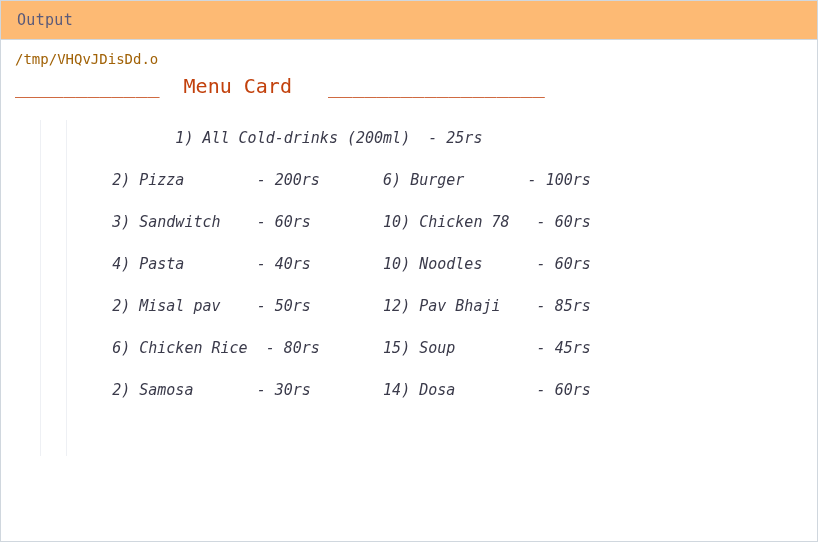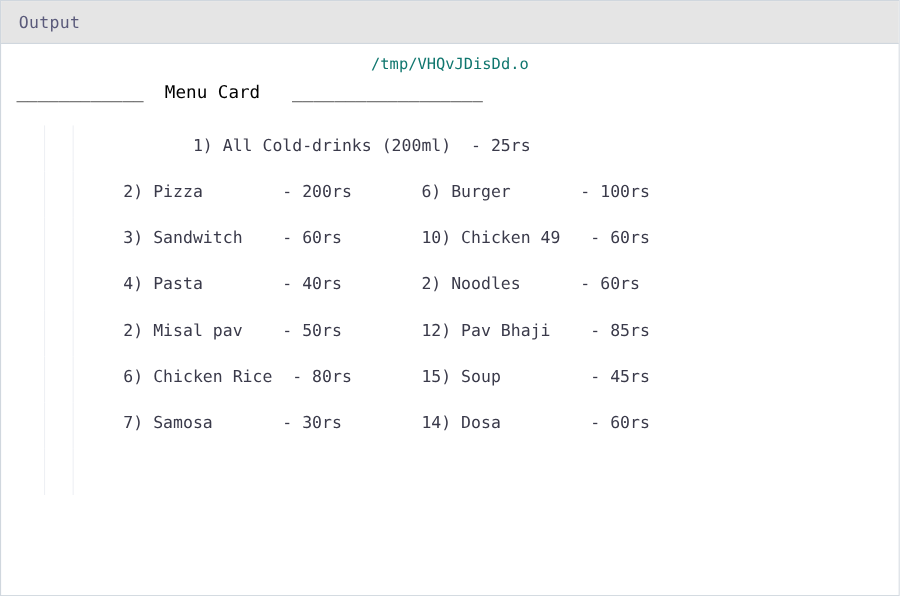--- a/index.html
+++ b/index.html
@@ -16,45 +16,44 @@
     .panel {
       border: 1px solid #d0d7de;
       background: #ffffff;
       height: 100%;
       display: flex;
       flex-direction: column;
     }
     .panel-header {
       padding: 10px 16px;
       border-bottom: 1px solid #d0d7de;
-      background: #e5e5e5;
+      background: #fdba74;
     }
     .panel-title {
       font-family: "Consolas", "Menlo", "Monaco", monospace;
       font-size: 15px;
       color: #5a5a7a;
       letter-spacing: 0.3px;
     }
     .panel-body {
       padding: 10px 14px 14px 14px;
       font-family: "Consolas", "Menlo", "Monaco", monospace;
       font-size: 15px;
       color: #3a3a4a;
       line-height: 1.35;
     }
     .filepath {
-      color: #0f766e;
+      color: #a16207;
       font-size: 14px;
       margin-bottom: 4px;
-      text-align: center;
     }
     .menu-title-line {
       white-space: pre;
-      color: #000000;
-      font-size: 16px;
+      color: #c2410c;
+      font-size: 20px;
       margin-bottom: 20px;
     }
     .row {
       display: flex;
       align-items: stretch;
       min-height: 42px;
     }
     .gutter {
       display: flex;
       align-items: stretch;
@@ -62,20 +61,21 @@
     .gutter-cell {
       width: 26px;
       border-right: 1px solid #eef0f4;
     }
     .line {
       white-space: pre;
       padding-top: 8px;
       padding-bottom: 4px;
       color: #3a3a4a;
       font-size: 15px;
+      font-style: italic;
     }
   </style>
 </head>
 <body>
 
 <div class="panel">
   <div class="panel-header">
     <div class="panel-title">Output</div>
   </div>
   <div class="panel-body">
@@ -96,49 +96,49 @@
             <div class="gutter-cell"></div>
             <div class="gutter-cell"></div>
           </div>
           <div class="line">     2) Pizza        - 200rs       6) Burger       - 100rs</div>
         </div>
         <div class="row">
           <div class="gutter">
             <div class="gutter-cell"></div>
             <div class="gutter-cell"></div>
           </div>
-          <div class="line">     3) Sandwitch    - 60rs        10) Chicken 49   - 60rs</div>
+          <div class="line">     3) Sandwitch    - 60rs        10) Chicken 78   - 60rs</div>
         </div>
         <div class="row">
           <div class="gutter">
             <div class="gutter-cell"></div>
             <div class="gutter-cell"></div>
           </div>
-          <div class="line">     4) Pasta        - 40rs        2) Noodles      - 60rs</div>
+          <div class="line">     4) Pasta        - 40rs        10) Noodles      - 60rs</div>
         </div>
         <div class="row">
           <div class="gutter">
             <div class="gutter-cell"></div>
             <div class="gutter-cell"></div>
           </div>
           <div class="line">     2) Misal pav    - 50rs        12) Pav Bhaji    - 85rs</div>
         </div>
         <div class="row">
           <div class="gutter">
             <div class="gutter-cell"></div>
             <div class="gutter-cell"></div>
           </div>
           <div class="line">     6) Chicken Rice  - 80rs       15) Soup         - 45rs</div>
         </div>
         <div class="row">
           <div class="gutter">
             <div class="gutter-cell"></div>
             <div class="gutter-cell"></div>
           </div>
-          <div class="line">     7) Samosa       - 30rs        14) Dosa         - 60rs</div>
+          <div class="line">     2) Samosa       - 30rs        14) Dosa         - 60rs</div>
         </div>
         <div class="row">
           <div class="gutter">
             <div class="gutter-cell"></div>
             <div class="gutter-cell"></div>
           </div>
         </div>
       </div>
   </div>
 </div>

